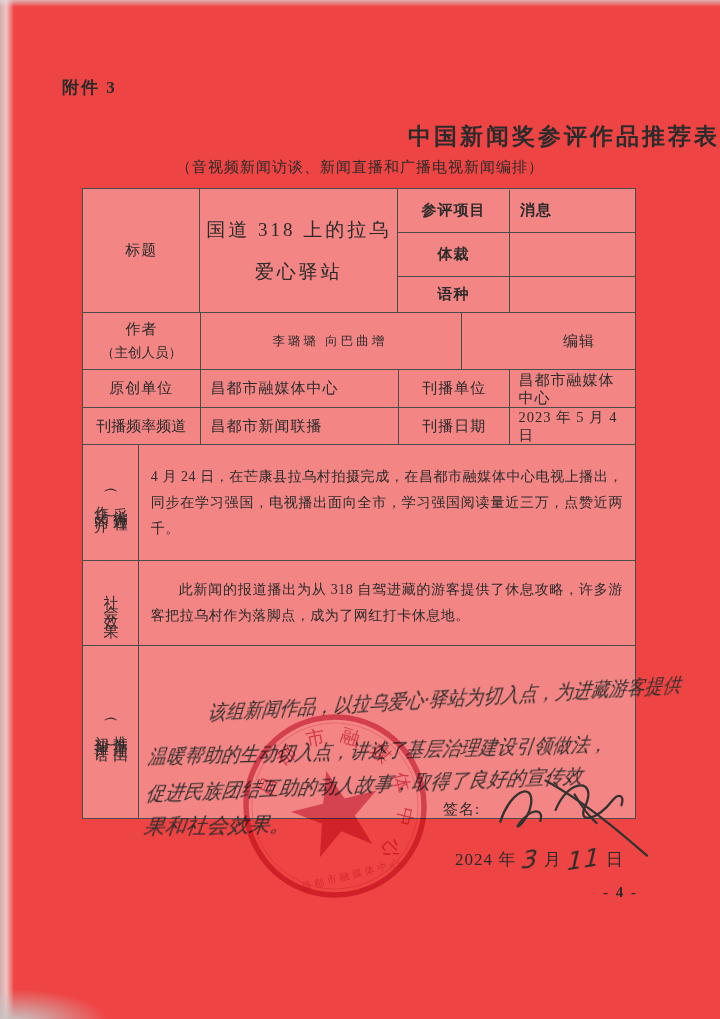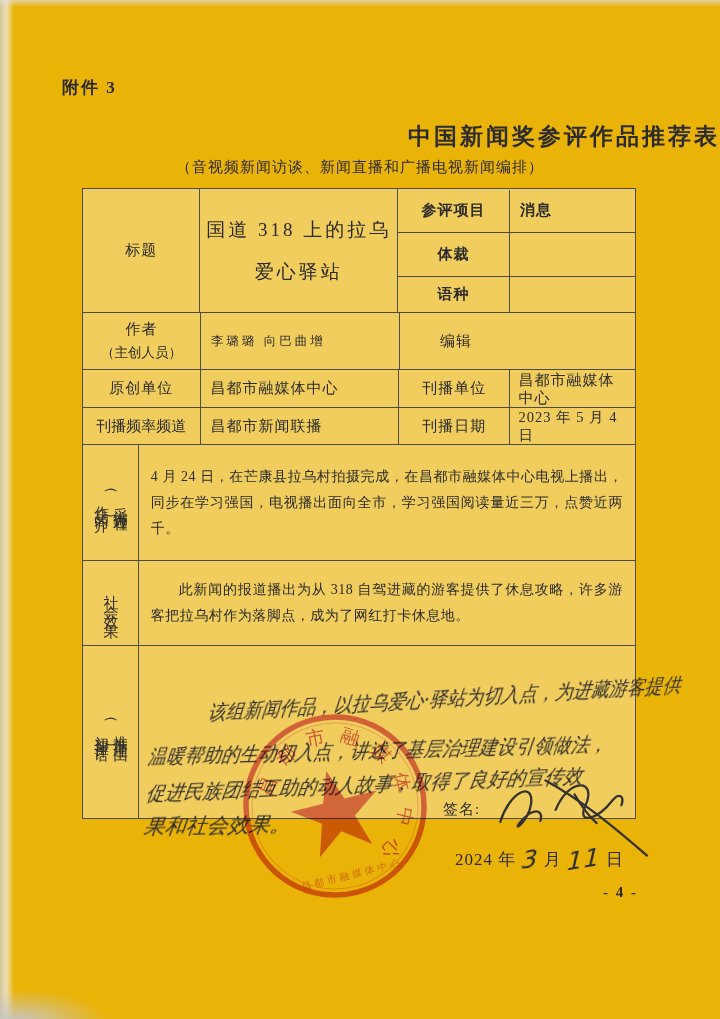--- a/index.html
+++ b/index.html
@@ -1,17 +1,17 @@
 <!DOCTYPE html>
 <html><head>
 <meta charset="utf-8">
 <style>
   html,body{margin:0;padding:0;background:#ffffff;}
   .page{
-    position:relative;width:720px;height:1019px;background:#eab308;overflow:hidden;
+    position:relative;width:720px;height:1019px;background:#ef4444;overflow:hidden;
     font-family:"Liberation Serif","DejaVu Serif",serif;color:#2b2b2b;
   }
   
   .edge-left{position:absolute;left:0;top:0;bottom:0;width:14px;
     background:linear-gradient(90deg,#cdcdcd,#efefee 45%,rgba(255,255,255,0));opacity:.75;}
   .edge-top{position:absolute;left:0;top:0;right:0;height:7px;
     background:linear-gradient(180deg,#dedede,rgba(255,255,255,0));opacity:.7;}
   .smudge-bl{position:absolute;left:0;bottom:0;width:110px;height:30px;
     background:radial-gradient(ellipse at 15% 110%, #c6c6c4, rgba(255,255,255,0) 70%);}
   .attach{position:absolute;left:62px;top:76px;font-size:17px;font-weight:bold;letter-spacing:2px;}
@@ -104,21 +104,21 @@
           <div class="cell c3" style="height:100%;">体裁</div>
           <div class="cell c4 val" style="height:100%;border-right:none;"></div>
         </div>
         <div class="subrow" style="height:35px;">
           <div class="cell c3" style="height:100%;">语种</div>
           <div class="cell c4 val" style="height:100%;border-right:none;"></div>
         </div>
       </div>
     </div>
 
-    <div class="trow" style="height:57px;">
+    <div class="trow" style="height:57px;justify-content:space-between;">
       <div class="cell c1 two-line">
         <span>作者</span>
         <span class="l2">（主创人员）</span>
       </div>
       <div class="cell c2 val small-names">李璐璐 向巴曲增</div>
       <div class="cell c3">编辑</div>
     </div>
 
     <div class="trow" style="height:38px;">
       <div class="cell c1">原创单位</div>

